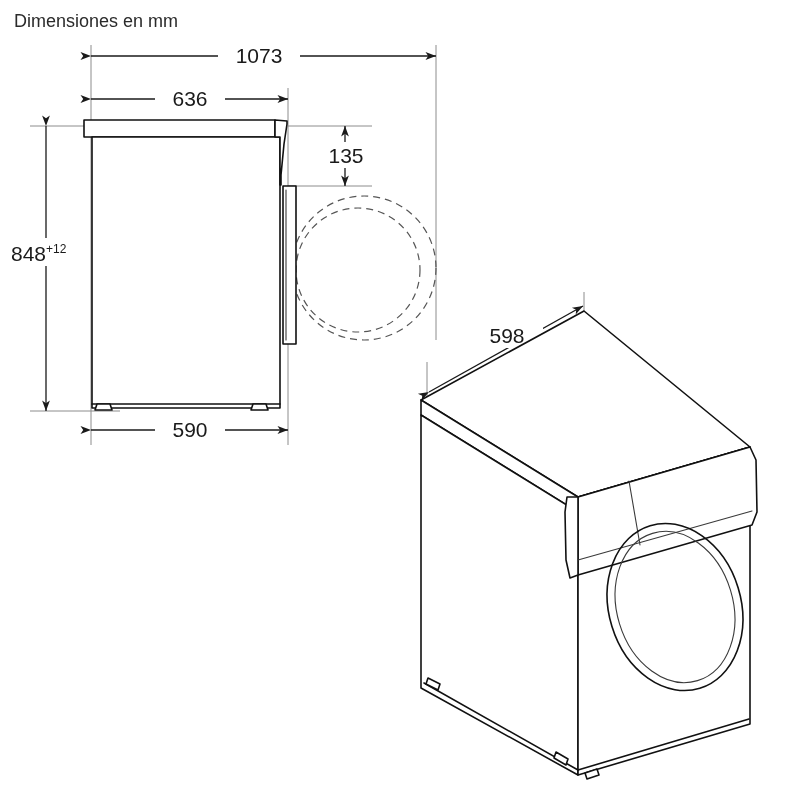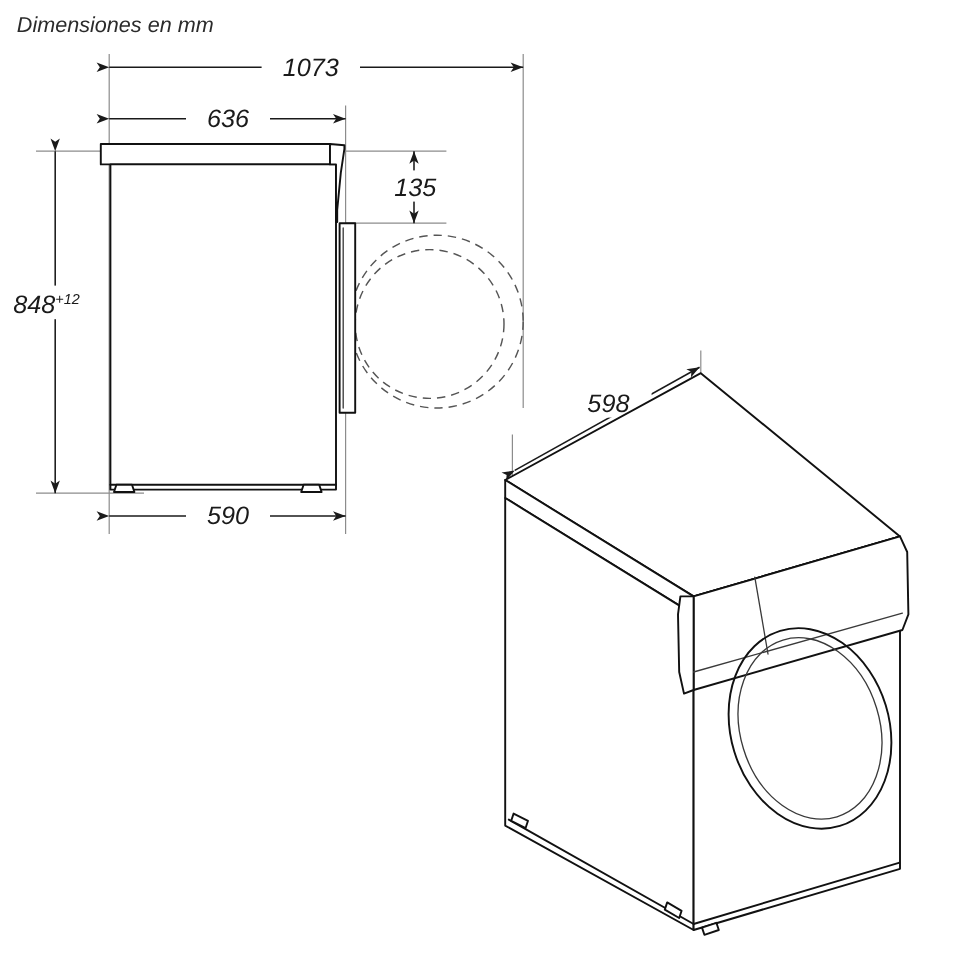--- a/index.html
+++ b/index.html
@@ -13,21 +13,20 @@
     height: 800px;
     font-family: "Liberation Sans", sans-serif;
     color: #000000;
     overflow: hidden;
   }
   #drawing-root {
     position: relative;
     width: 636px;
     height: 800px;
     background: #ffffff;
-    font-style: italic;
   }
   svg#technical-drawing {
     display: block;
     width: 800px;
     height: 800px;
   }
   .dim-text {
     font-family: "Liberation Sans", sans-serif;
     font-size: 21px;
     fill: #1a1a1a;

